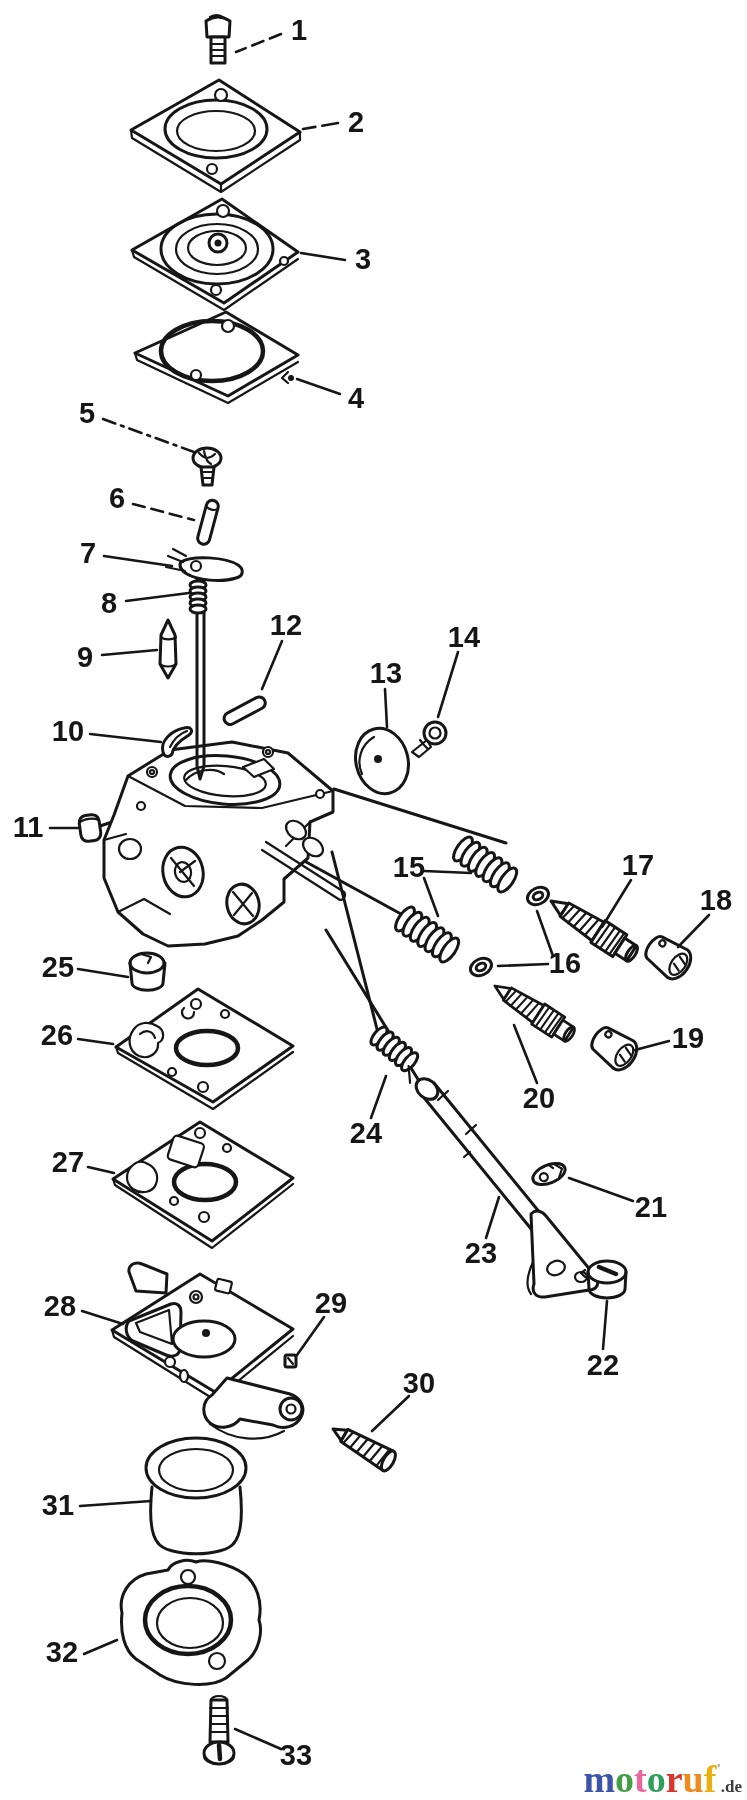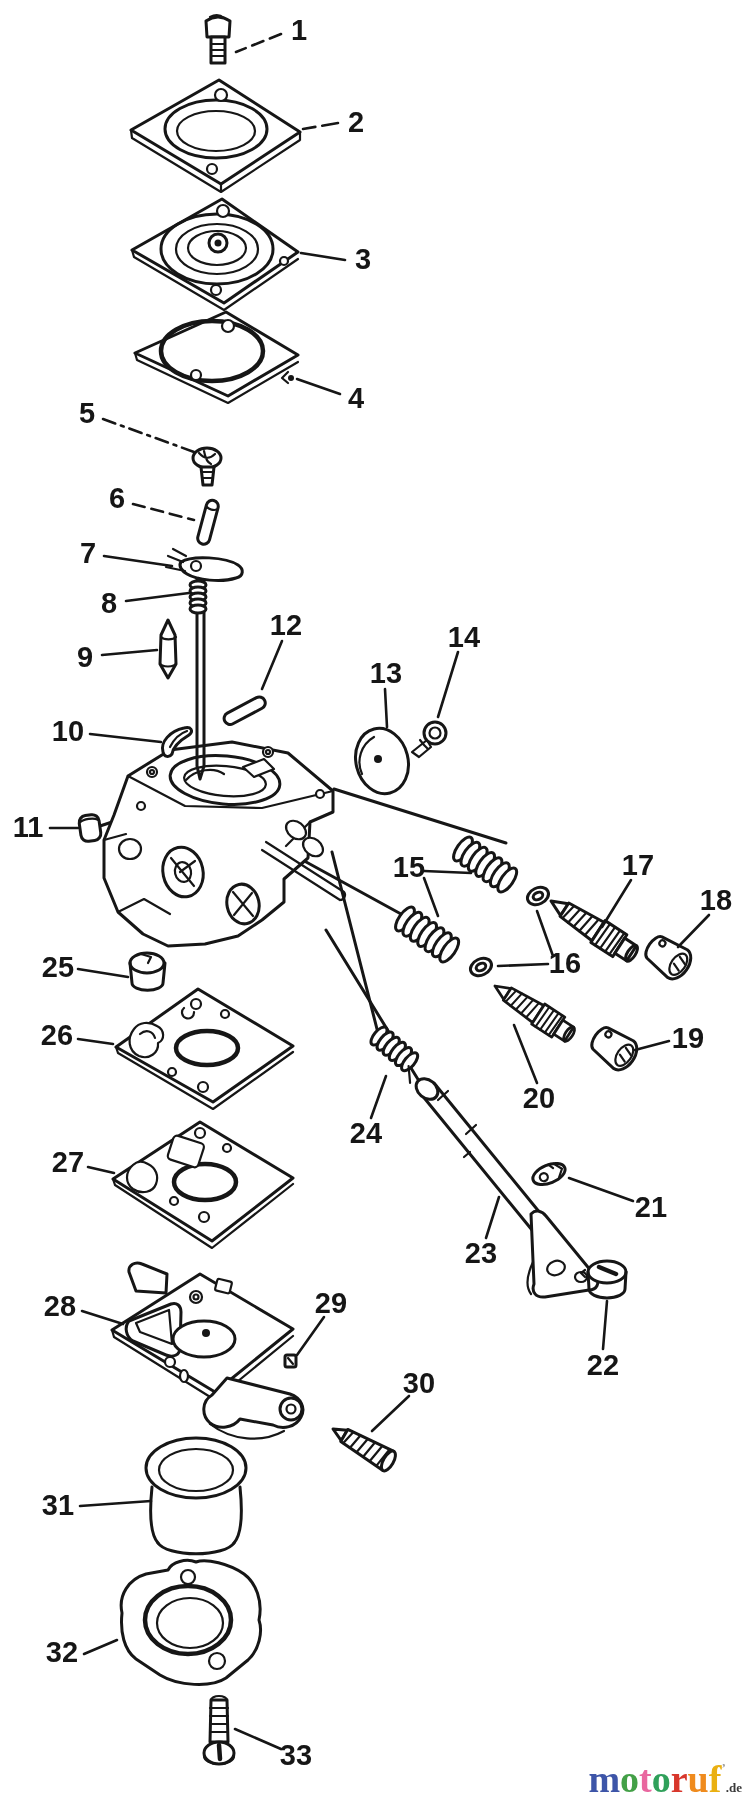--- a/index.html
+++ b/index.html
@@ -23,21 +23,21 @@
     fill:#161616; stroke:none;
     text-anchor:middle; dominant-baseline:central;
   }
   #logo {
     position:absolute; right:5px; bottom:2px;
     font-family:"Liberation Serif", serif;
     font-weight:bold; font-size:38px; line-height:1;
     white-space:nowrap; user-select:none;
   }
   #logo .tick   { font-size:13px; color:#9a9a9a; vertical-align:20px; }
-  #logo .suffix { font-size:13px; color:#3a3a3a; }
+  #logo .suffix { font-size:17px; color:#3a3a3a; }
 </style>
 </head>
 <body>
 
 <div class="stage">
 
 <svg id="diagram" width="747" height="1800" viewBox="0 0 747 1800">
 
   <defs>
     <g id="coil7">

